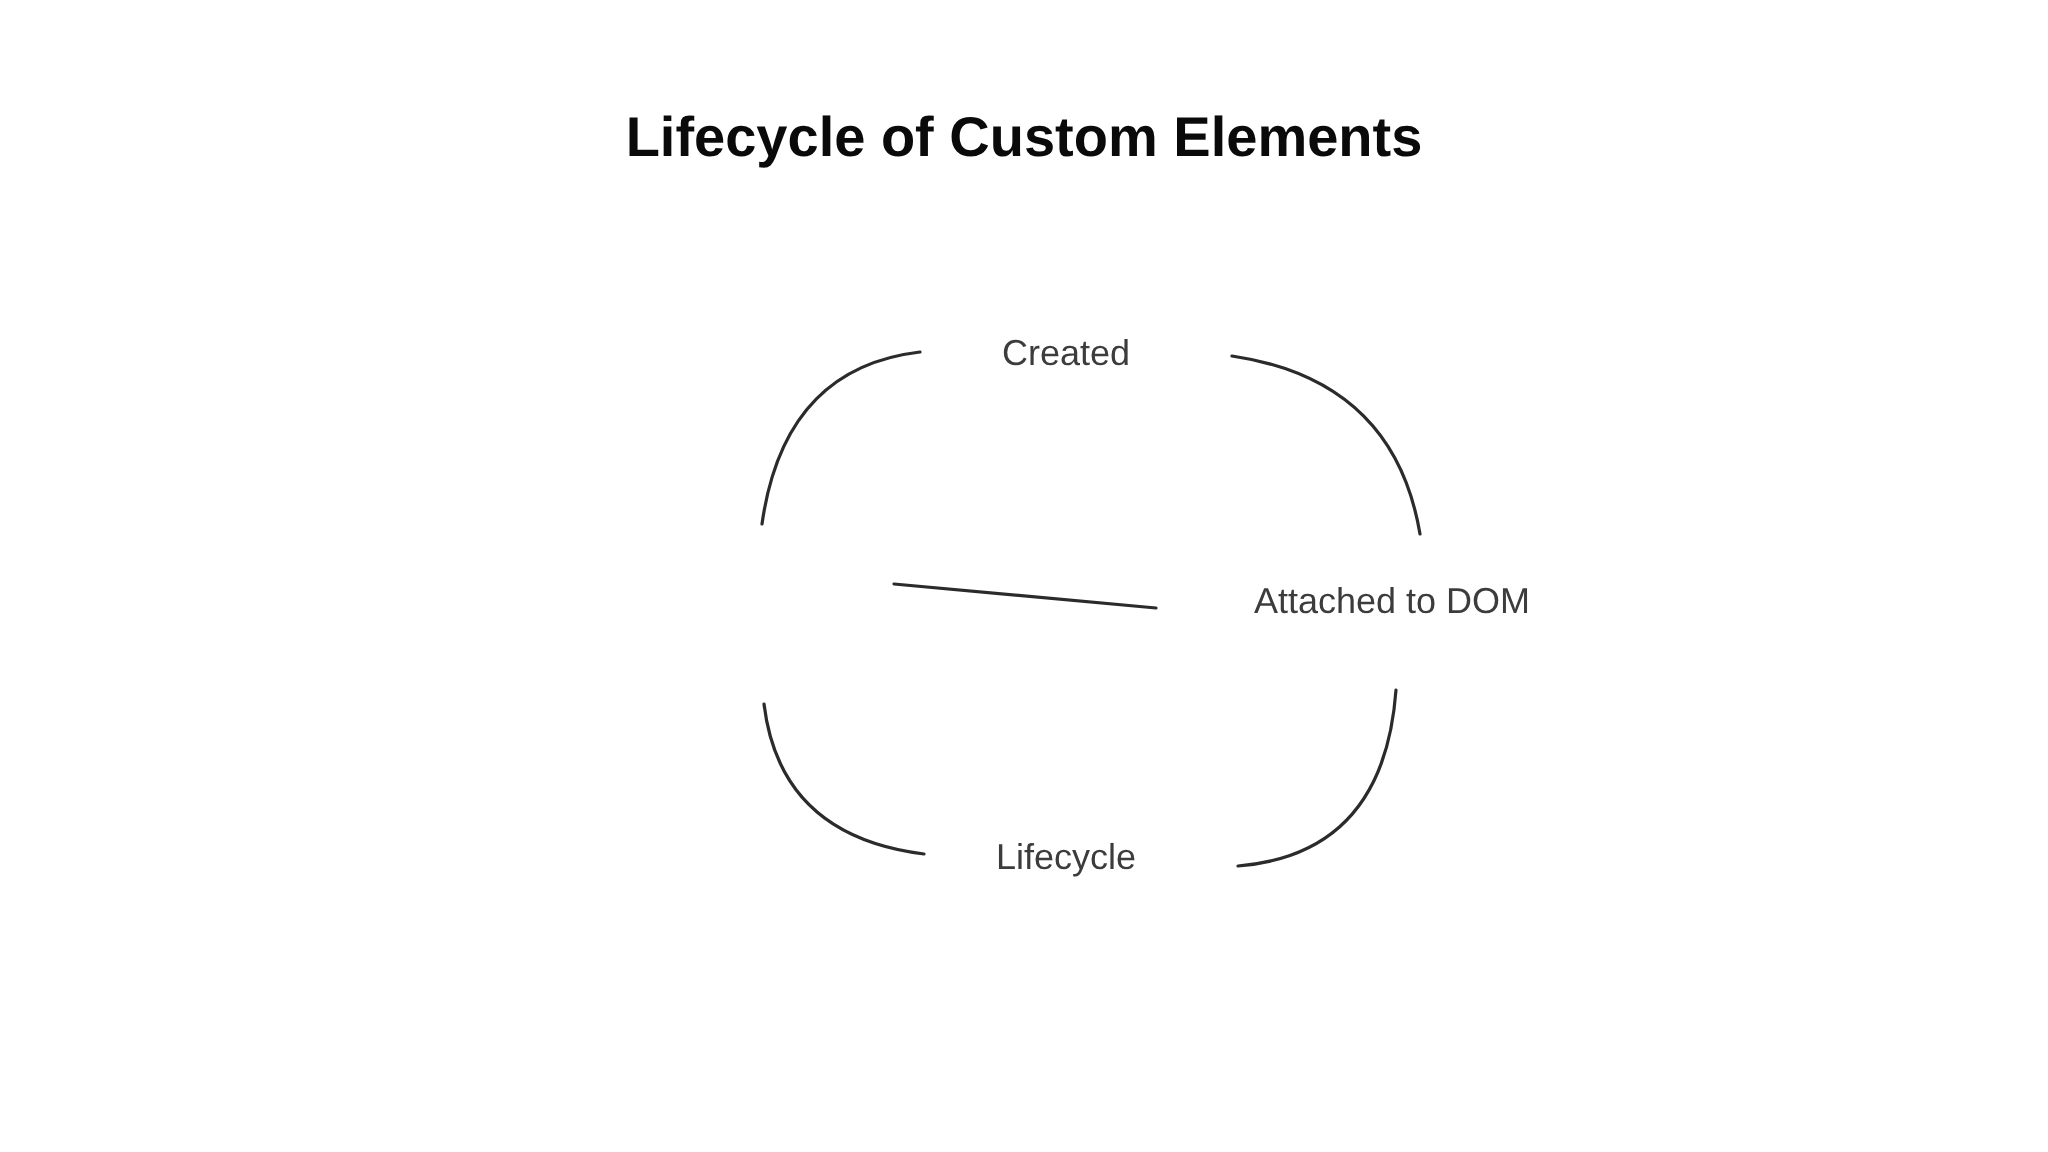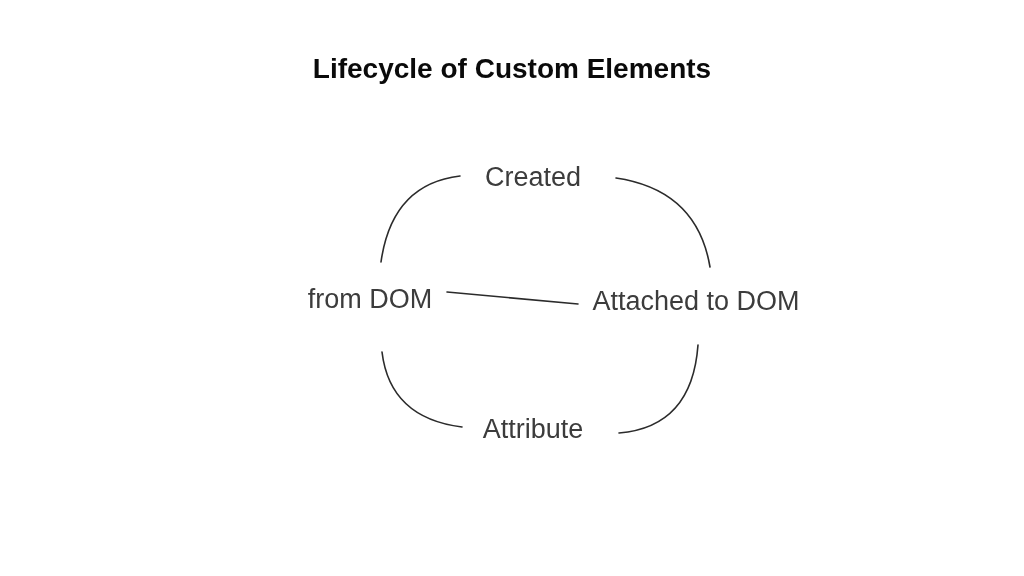--- a/index.html
+++ b/index.html
@@ -37,21 +37,21 @@
     fill: none;
     stroke: var(--line-color, #2b2b2b);
     stroke-width: 1.6;
     stroke-linecap: round;
   }
   .node {
     position: absolute;
     transform: translate(-50%, -50%);
     text-align: center;
     color: var(--label-color, #3c3c3c);
-    font-size: 27px;
+    font-size: 18px;
     line-height: 33px;
     font-weight: 400;
     white-space: nowrap;
   }
   .node span { display: block; }
   #node-created   { left: 533px; top: 177px; }
   #node-attached  { left: 696px; top: 301px; }
   #node-removed   { left: 370px; top: 299px; }
   #node-attribute { left: 533px; top: 429px; }
 </style>
@@ -72,20 +72,19 @@
 
   <div id="node-created" class="node">
     <span>Created</span>
   </div>
 
   <div id="node-attached" class="node">
     <span>Attached to DOM</span>
   </div>
 
   <div id="node-removed" class="node">
-    <span>from DOM</span>
   </div>
 
   <div id="node-attribute" class="node">
-    <span>Attribute</span>
+    <span>Lifecycle</span>
   </div>
 
 </div>
 
 </body></html>

